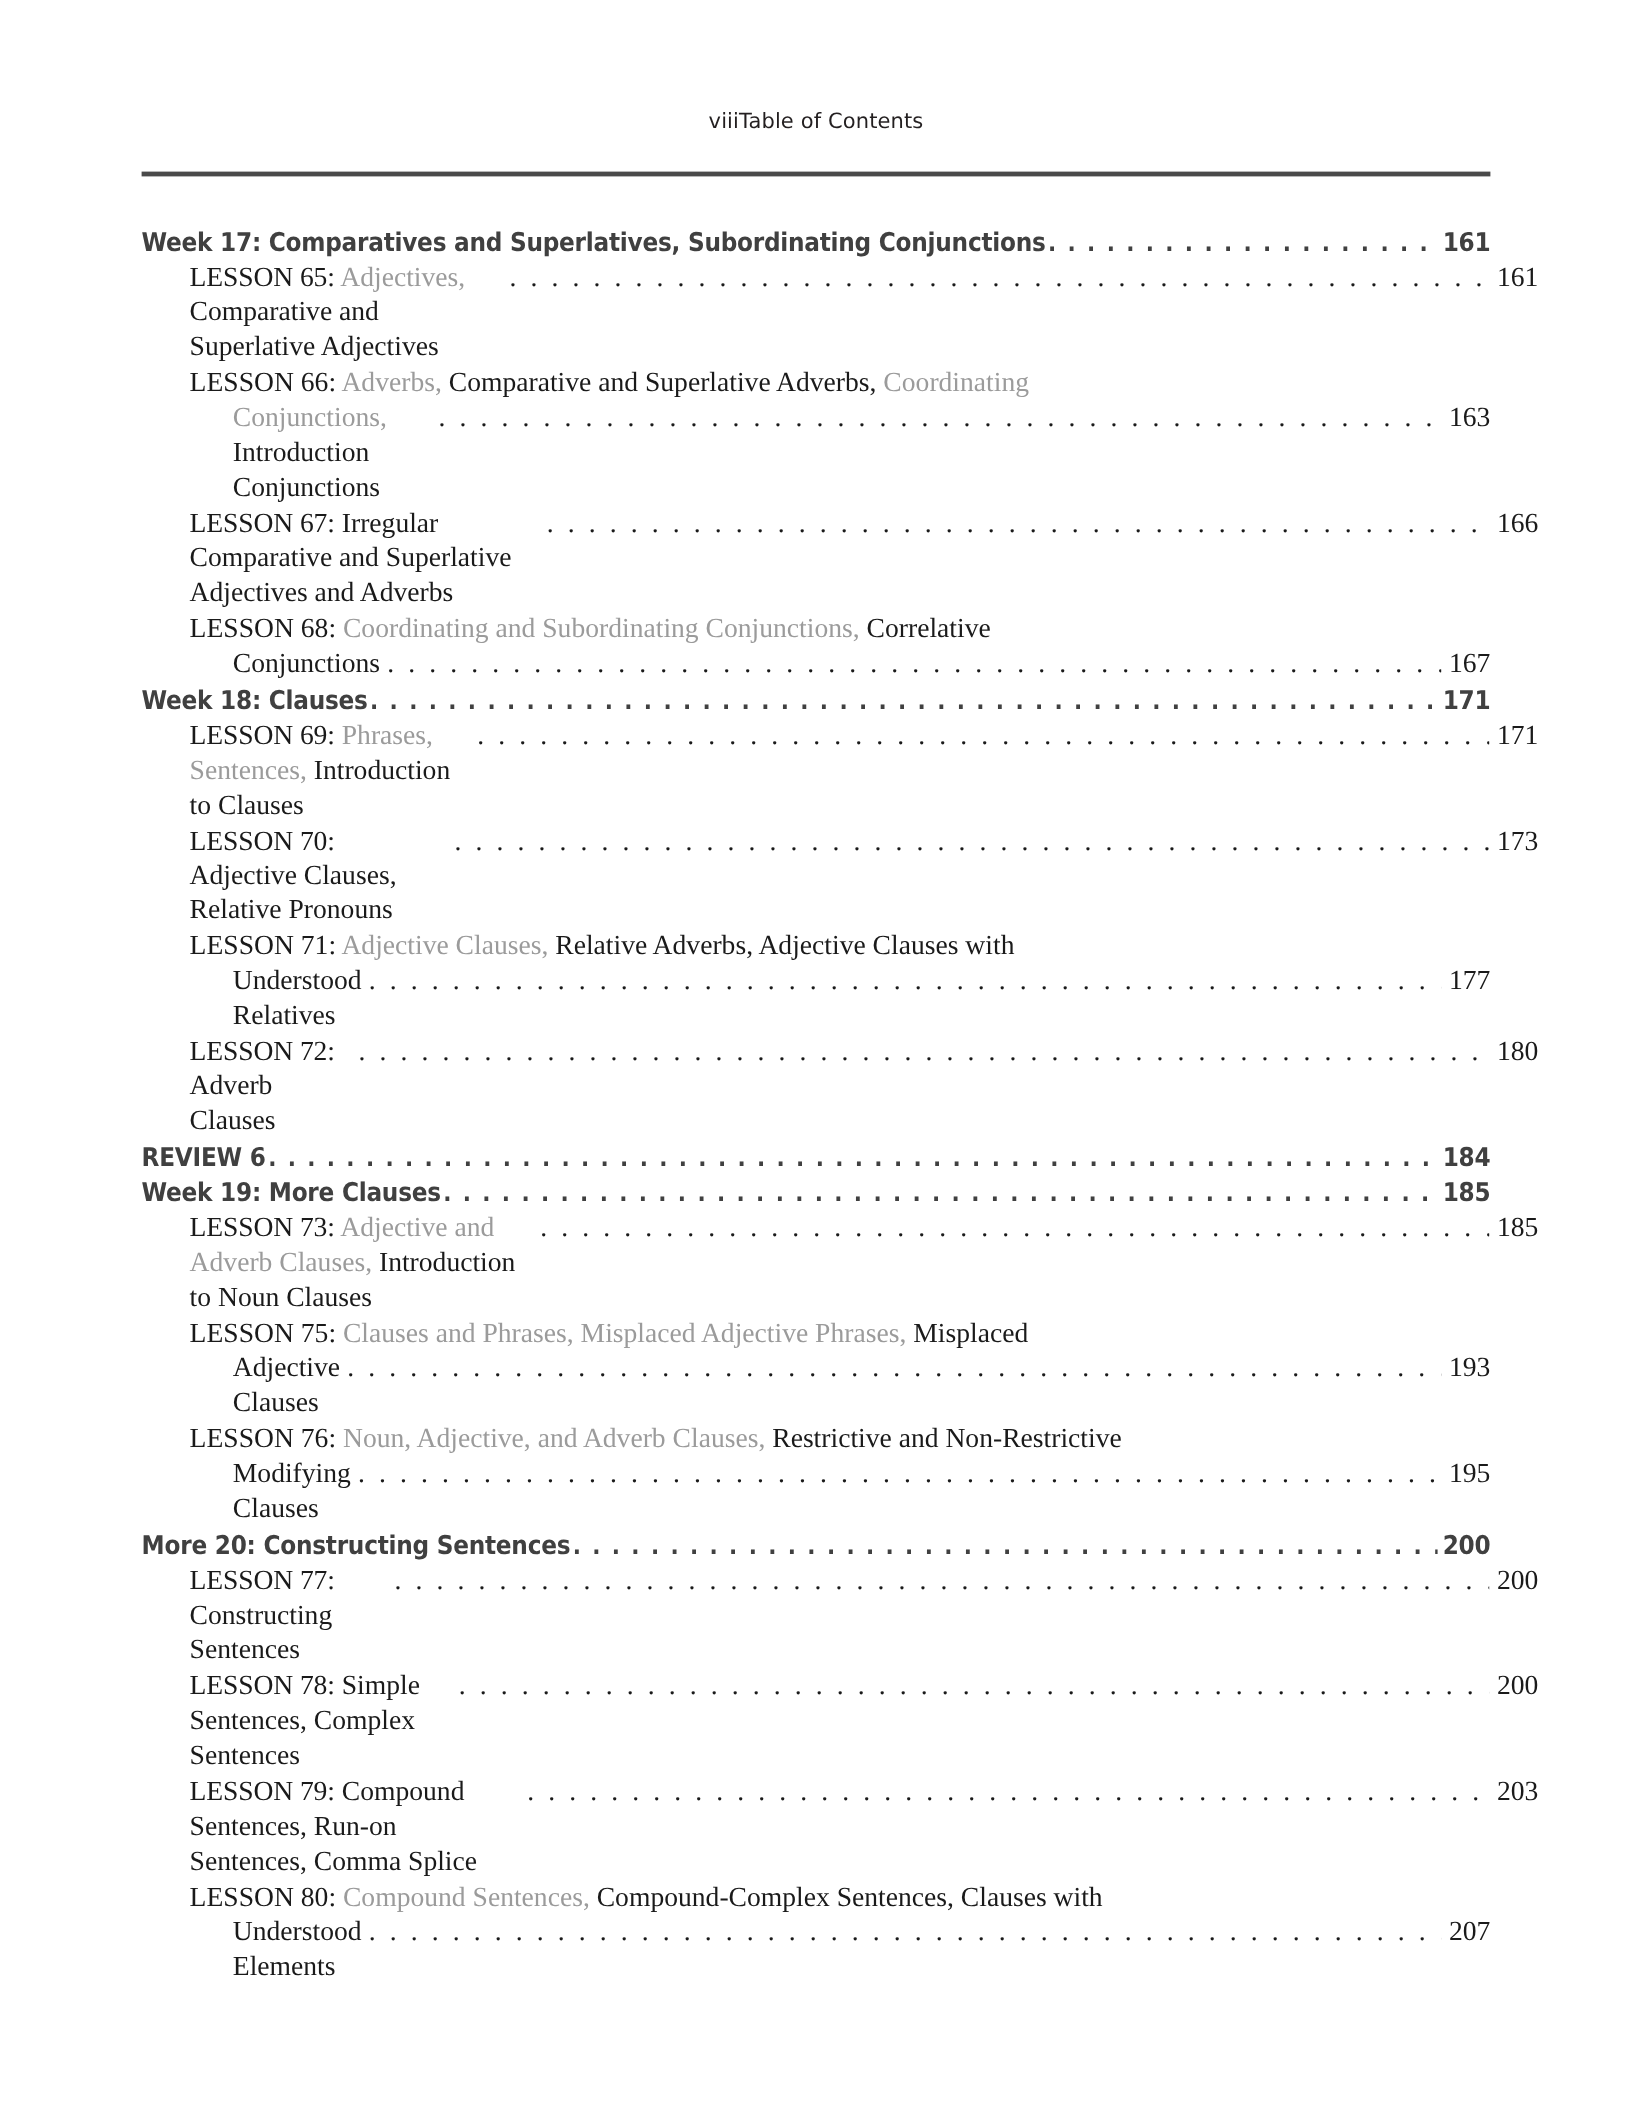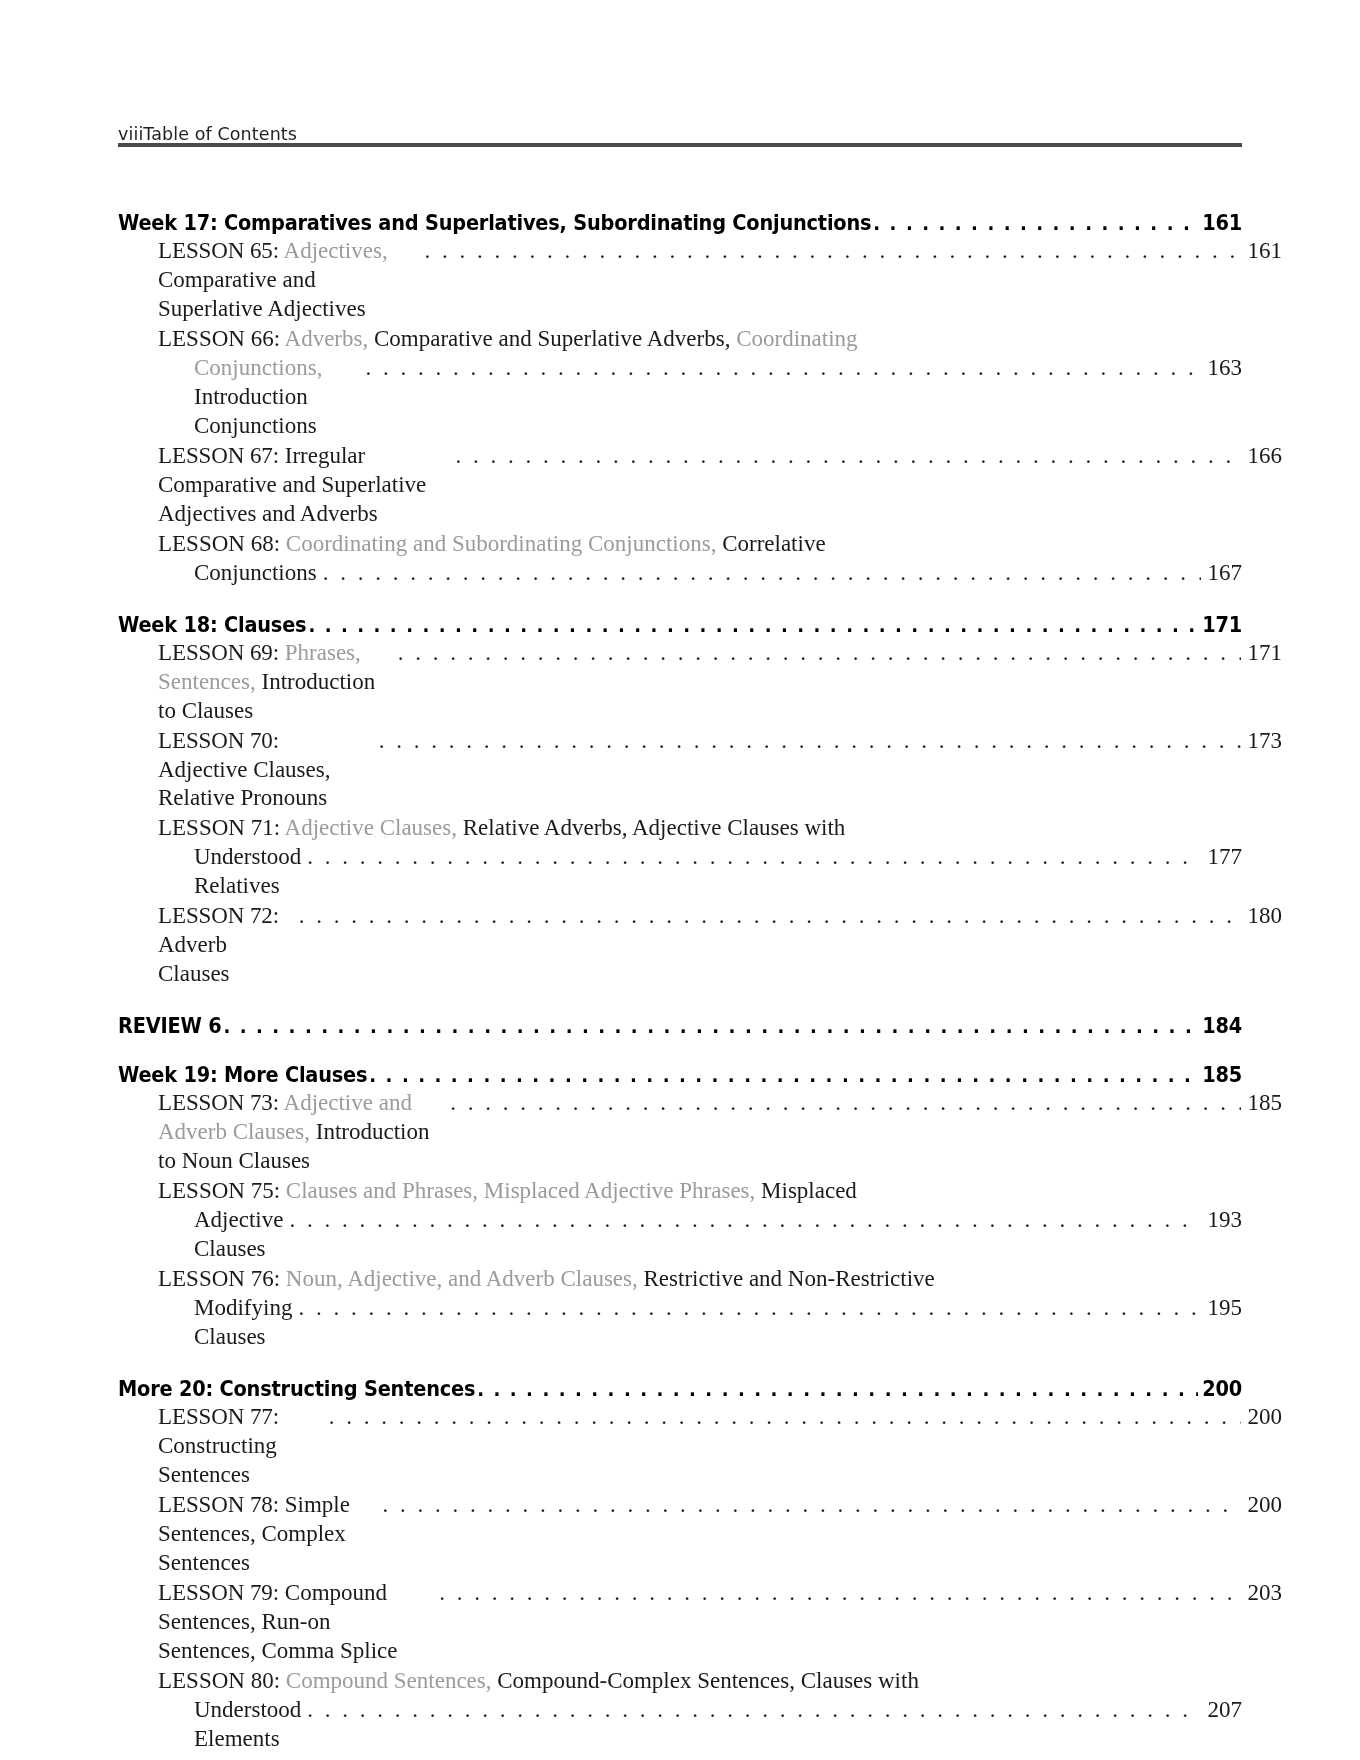--- a/index.html
+++ b/index.html
@@ -21,23 +21,23 @@
     box-sizing: border-box;
     padding: 0;
     background: #ffffff;
   }
 
   
   .running-head {
     position: absolute;
     left: 118px;
     right: 118px;
-    top: 124px;
+    top: 92px;
     display: flex;
-    justify-content: flex-start;
+    justify-content: center;
     align-items: flex-end;
     font-family: "DejaVu Sans", sans-serif;
     font-size: 17.5px;
     letter-spacing: 0.1px;
     color: #231f20;
   }
   .running-head .folio { font-size: 17.5px; }
   .rule {
     position: absolute;
     left: 118px;
@@ -59,22 +59,22 @@
     display: flex;
     align-items: baseline;
     width: 100%;
   }
 
   
   .week-row {
     font-family: "DejaVu Sans Condensed", "Liberation Sans Narrow", "DejaVu Sans", sans-serif;
     font-weight: bold;
     font-size: 21.5px;
-    color: #000000;
-    margin-top: 24px;
+    color: #404040;
+    margin-top: 4px;
     margin-bottom: 2px;
     letter-spacing: -0.2px;
   }
   .week-row .label { white-space: nowrap; }
   .week-row .pageno {
     font-family: "DejaVu Sans Condensed", "Liberation Sans Narrow", "DejaVu Sans", sans-serif;
     font-weight: bold;
     font-size: 21.5px;
     white-space: nowrap;
     padding-left: 2px;

